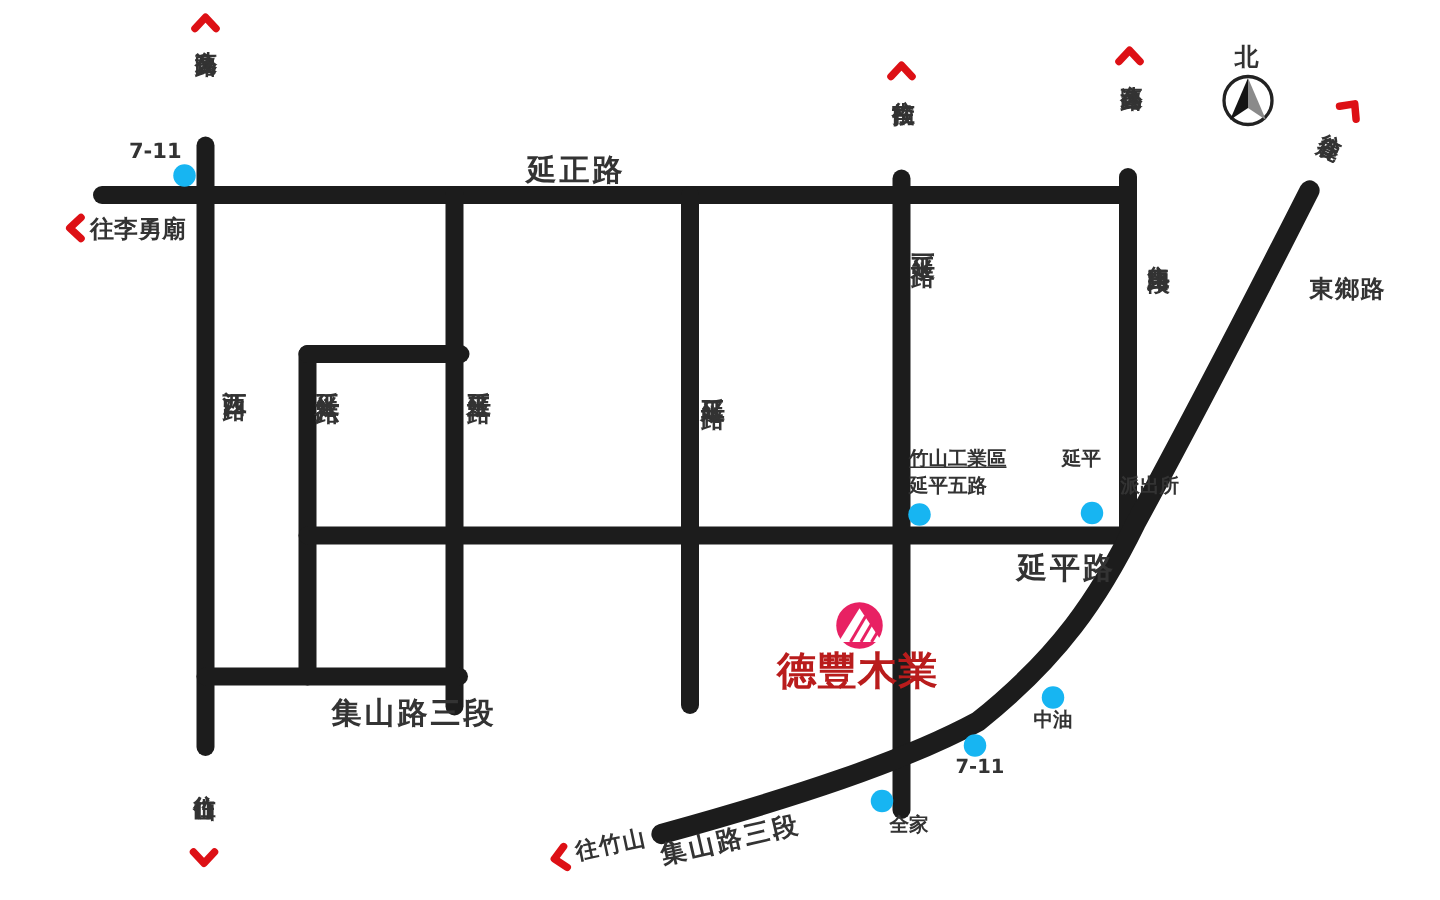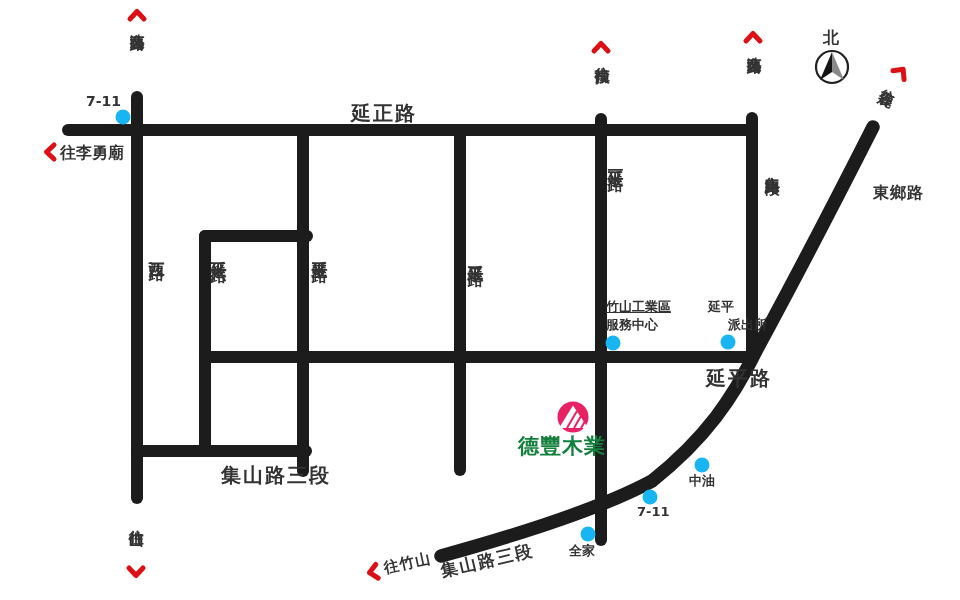--- a/index.html
+++ b/index.html
@@ -8,22 +8,22 @@
   .map svg{position:absolute;left:0;top:0;}
   .road{stroke:var(--road);stroke-width:12;stroke-linecap:round;fill:none;}
   .road-curve{stroke:var(--road);stroke-width:13.5;stroke-linecap:round;fill:none;}
   .arrow{stroke:var(--arrow);stroke-width:5;stroke-linecap:round;stroke-linejoin:round;fill:none;}
   .poi-dot{fill:var(--poi);}
   .lbl{position:absolute;color:var(--label);font-weight:600;font-size:16px;
        white-space:nowrap;line-height:1.15;}
   .vlbl{writing-mode:vertical-rl;text-orientation:upright;letter-spacing:2px;}
   .sm{font-size:13px;letter-spacing:0;text-align:right;}
   .big{font-size:20px;letter-spacing:2px;}
-  .brand-name{font-family:"DejaVu Serif",serif;font-weight:700;font-size:21px;
-       letter-spacing:1px;color:#15803d;}
+  .brand-name{font-family:"DejaVu Serif",serif;font-weight:700;font-size:26px;
+       letter-spacing:1px;color:#b91c1c;}
   .rot-lugu{transform:rotate(25deg);transform-origin:50% 0;font-size:15px;letter-spacing:1px;}
   .rot-b1{transform:rotate(-12deg);transform-origin:0 50%;font-size:15px;letter-spacing:1px;}
   .rot-b2{transform:rotate(-13deg);transform-origin:0 50%;font-size:17px;letter-spacing:2px;}
   .vsm{font-size:15px;letter-spacing:1px;}
 </style>
 </head>
 <body>
 
 <div class="map">
 
@@ -84,30 +84,30 @@
   <div class="lbl" style="left:873px;top:184px;letter-spacing:1px;">東鄉路</div>
   <div class="lbl vlbl vsm" style="left:763px;top:165px;">集山路三段</div>
 
   <div class="lbl vlbl" style="left:147px;top:248px;">江西路</div>
   <div class="lbl vlbl" style="left:209px;top:248px;">延平六路</div>
   <div class="lbl vlbl" style="left:310px;top:248px;">延平三路</div>
   <div class="lbl vlbl" style="left:466px;top:252px;">延平二路</div>
   <div class="lbl vlbl" style="left:606px;top:157px;">延平一路</div>
 
   <div class="lbl sm" style="left:606px;top:300px;text-decoration:underline;">竹山工業區</div>
-  <div class="lbl sm" style="left:606px;top:318px;">服務中心</div>
+  <div class="lbl sm" style="left:606px;top:318px;">延平五路</div>
   <div class="lbl sm" style="left:708px;top:300px;">延平</div>
-  <div class="lbl sm" style="left:728px;top:318px;">派出所</div>
+  <div class="lbl sm" style="left:747px;top:318px;">派出所</div>
 
-  <div class="lbl big" style="left:706px;top:367px;">延平路</div>
+  <div class="lbl big" style="left:678px;top:367px;">延平路</div>
   <div class="lbl brand-name" style="left:518px;top:434px;">德豐木業</div>
 
   <div class="lbl sm" style="left:689px;top:474px;">中油</div>
   <div class="lbl sm" style="left:637px;top:505px;">7-11</div>
-  <div class="lbl sm" style="left:569px;top:544px;">全家</div>
+  <div class="lbl sm" style="left:593px;top:544px;">全家</div>
 
   <div class="lbl big" style="left:221px;top:464px;">集山路三段</div>
   <div class="lbl vlbl vsm" style="left:127px;top:518px;">往竹山</div>
 
   <div class="lbl rot-b1" style="left:384px;top:560px;">往竹山</div>
   <div class="lbl rot-b2" style="left:441px;top:562px;">集山路三段</div>
 
 </div>
 
 </body></html>

